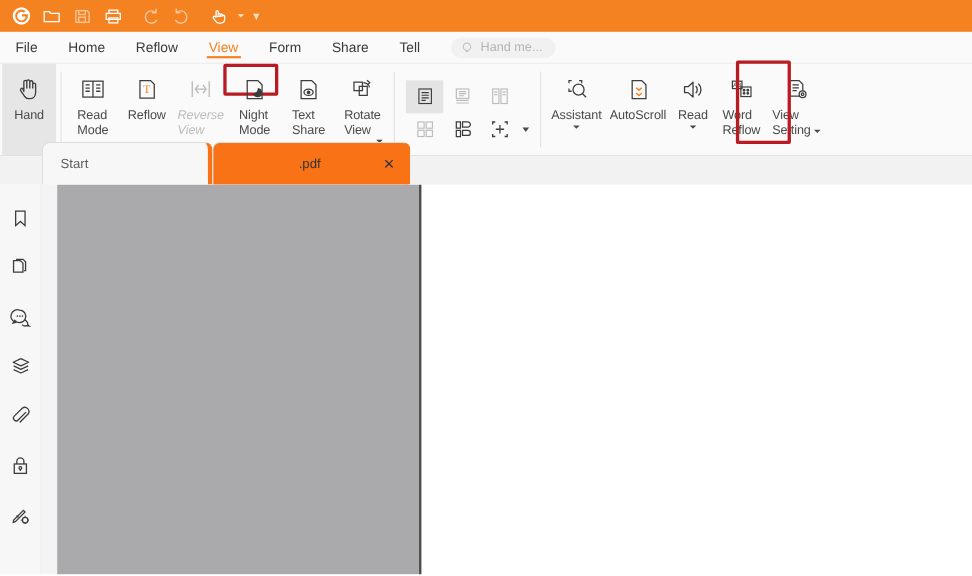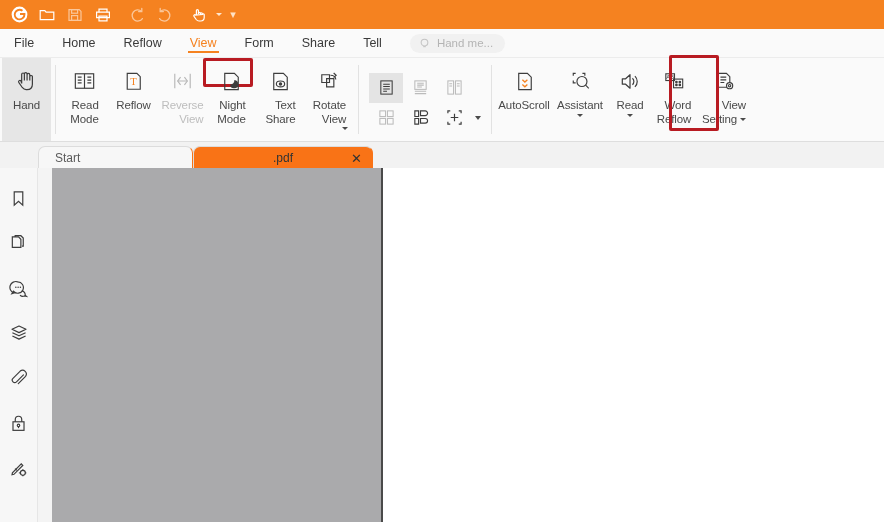--- a/index.html
+++ b/index.html
@@ -80,24 +80,24 @@
   .rbtn {
     width: 49px; padding-top: 5px;
     display: flex; flex-direction: column; align-items: center;
     cursor: pointer; position: relative;
   }
   .rbtn.w56 { width: 56px; }
   .rbtn.w44 { width: 44px; }
   .rbtn.sel { background: #e6e6e6; }
   .rbtn .ico { height: 36px; display: flex; align-items: center; justify-content: center; }
   .rbtn .lbl {
-    font-size: 11.5px; color: #4a4a4a; text-align: right;
+    font-size: 11.5px; color: #4a4a4a; text-align: left;
     line-height: 13.5px; letter-spacing: -.1px;
   }
-  .rbtn.disabled .lbl { color: #bdbdbd; }
+  .rbtn.disabled .lbl { color: #bdbdbd; font-style: italic; }
   .rbtn.disabled .ico svg { opacity: .35; }
   .rbtn .dd {
     margin-top: 1px;
     border-left: 3px solid transparent; border-right: 3px solid transparent;
     border-top: 3.5px solid #4a4a4a;
   }
   .lbl-inline { display: flex; align-items: center; justify-content: center; gap: 3px; }
   .lbl-inline .ddi {
     border-left: 3px solid transparent; border-right: 3px solid transparent;
     border-top: 3.5px solid #4a4a4a;
@@ -123,25 +123,25 @@
     content: ""; border-left: 3.5px solid transparent; border-right: 3.5px solid transparent;
     border-top: 4px solid #4a4a4a;
   }
 
   
   .tabstrip {
     height: 26px; background: #f2f2f2; position: relative;
     display: flex; align-items: flex-end; padding-left: 38px;
   }
   .doctab {
-    position: relative; height: 22px;
+    position: relative; height: 39px;
     display: flex; align-items: center; justify-content: center;
     font-size: 12px; color: #5b5b5b; cursor: pointer;
     background: #f7f7f7;
-    border-left: 1px solid #dcdcdc; border-right: 1px solid #f97316;
+    border-left: 1px solid #dcdcdc; border-right: 4px solid #f97316;
     border-top: 1px solid #dcdcdc;
     border-radius: 7px 7px 0 0;
     width: 155px;
   }
   .doctab.active { background: #f97316; color: #333; width: 180px; }
   .doctab .tclose {
     position: absolute; right: 10px; top: 50%; transform: translateY(-50%);
     font-size: 13px; color: #333; line-height: 1; cursor: pointer;
   }
 
@@ -377,36 +377,36 @@
         </div>
         <div class="lgcaret"></div>
       </div>
     </div>
     <div class="rsep"></div>
 
     <div class="rgroup">
       <div class="rbtn w56">
         <div class="ico">
           <svg width="27" height="27" viewBox="0 0 28 28" fill="none" stroke="#3d3d3d" stroke-width="1.2">
-              <path d="M8 5.5h9l4 4v13H8z"></path>
-              <path d="M11.8 12.2l2.6 2.3 2.6-2.3M11.8 17.2l2.6 2.3 2.6-2.3" stroke="#f58220" stroke-width="1.4"></path>
-            </svg>
-        </div>
-        <div class="lbl"><span>AutoScroll</span></div>
-      </div>
-      <div class="rbtn w56">
-        <div class="ico">
-          <svg width="27" height="27" viewBox="0 0 28 28" fill="none" stroke="#3d3d3d" stroke-width="1.2">
               <path d="M9 5.5H6.5V8M16 5.5h2.5V8M6.5 13v2.5H9"></path>
               <circle cx="15.5" cy="14" r="5.2"></circle>
               <path d="M19.3 17.8l3.3 3.3"></path>
             </svg>
         </div>
         <div class="lbl"><span>Assistant</span></div>
         <div class="dd"></div>
+      </div>
+      <div class="rbtn w56">
+        <div class="ico">
+          <svg width="27" height="27" viewBox="0 0 28 28" fill="none" stroke="#3d3d3d" stroke-width="1.2">
+              <path d="M8 5.5h9l4 4v13H8z"></path>
+              <path d="M11.8 12.2l2.6 2.3 2.6-2.3M11.8 17.2l2.6 2.3 2.6-2.3" stroke="#f58220" stroke-width="1.4"></path>
+            </svg>
+        </div>
+        <div class="lbl"><span>AutoScroll</span></div>
       </div>
       <div class="rbtn w44">
         <div class="ico">
           <svg width="27" height="27" viewBox="0 0 28 28" fill="none" stroke="#3d3d3d" stroke-width="1.25">
               <path d="M5.5 11.2h3.4L13.5 7v14l-4.6-4.2H5.5z" stroke-linejoin="round"></path>
               <path d="M16 10.6a4.6 4.6 0 0 1 0 6.8M18.6 8.4a7.8 7.8 0 0 1 0 11.2"></path>
             </svg>
         </div>
         <div class="lbl"><span>Read</span></div>
         <div class="dd"></div>

